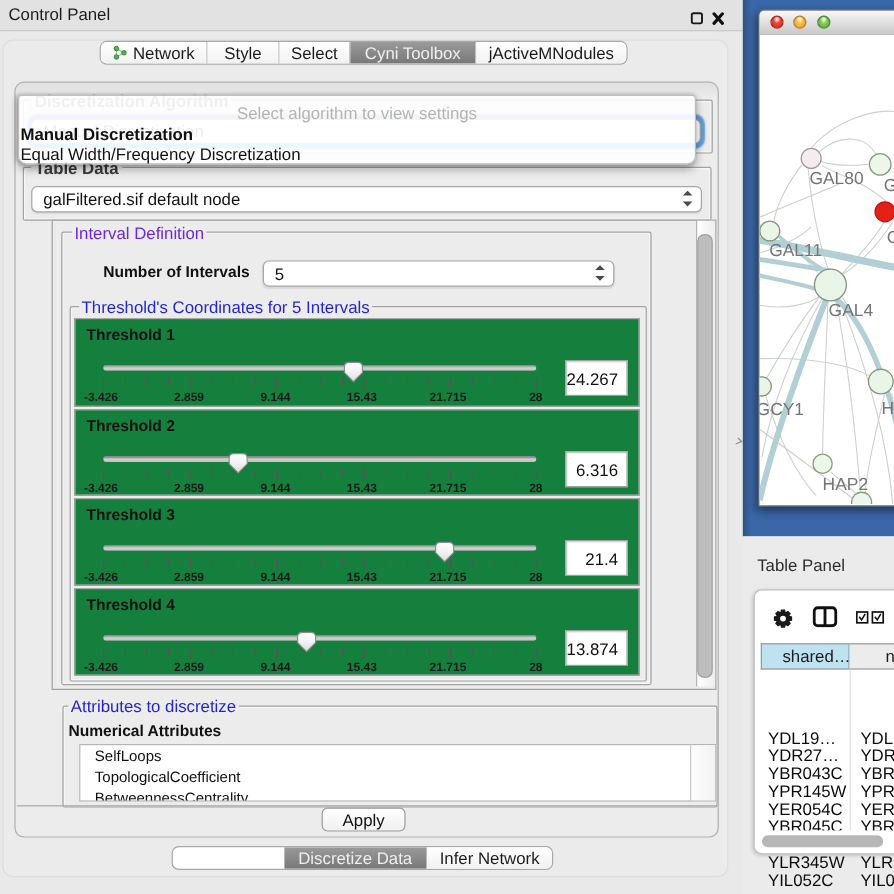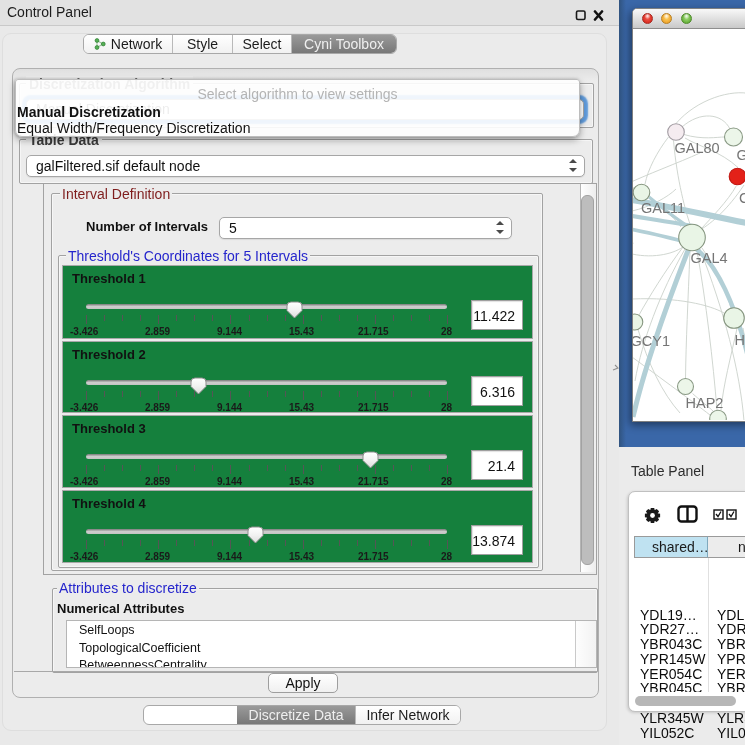--- a/index.html
+++ b/index.html
@@ -75,20 +75,21 @@
   <div class="s" style="width:88px;">
     <svg width="12" height="14" viewBox="0 0 12 14" style="margin-right:5px;">
       <path d="M3 3.5 L9 7 M3 10.5 L9 7 M3 3.5 L3 10.5" stroke="#9cc49c" stroke-width="1.1" fill="none"></path>
       <circle cx="3" cy="3.5" r="1.9" fill="#55b055" stroke="#2e7d32" stroke-width="0.7"></circle>
       <circle cx="3" cy="10.5" r="1.9" fill="#55b055" stroke="#2e7d32" stroke-width="0.7"></circle>
       <circle cx="9.3" cy="7" r="1.9" fill="#55b055" stroke="#2e7d32" stroke-width="0.7"></circle>
     </svg>Network</div>
   <div class="s" style="width:59px;">Style</div>
   <div class="s" style="width:58px;">Select</div>
   <div class="s sel" style="width:104px;">Cyni Toolbox</div>
+  <div class="s" style="width:125px;">jActiveMNodules</div>
 </div>
 
 <div class="abs grp" style="left:19px;top:83px;width:573px;height:43px;"></div>
 <div class="abs gtitle" style="left:26px;top:76px;font-weight:bold;color:#6a6a6a;background:#ececec;padding:0 3px;">Discretization Algorithm</div>
 <div class="abs combo" style="left:26px;top:99px;width:556px;height:19px;box-shadow:0 0 1.5px 3.5px rgba(70,140,215,0.85);">
   <div class="cv" style="top:1px;color:#444;">Manual Discretization</div>
 </div>
 
 <div class="abs" id="popup">
   <div style="position:absolute;left:0;right:0;top:6px;text-align:center;font-size:14px;color:#b4b4b4;">Select algorithm to view settings</div>
@@ -102,21 +103,21 @@
   <div class="cv" style="top:2px;">galFiltered.sif default node</div>
   <div class="updn" style="right:7px;top:3px;"></div>
 </div>
 
 <div class="abs" style="left:43px;top:183px;width:552px;height:390px;border:1px solid #a2a2a2;background:#ececec;">
   <div class="vsb" style="right:0;top:0;height:388px;"></div>
   <div class="vthumb" style="right:2px;top:11px;height:368px;"></div>
 </div>
 
 <div class="abs grp" style="left:51px;top:193px;width:490px;height:376px;"></div>
-<div class="abs gtitle" style="left:60px;top:186px;color:#7f1d1d;background:#ececec;padding:0 2px;">Interval Definition</div>
+<div class="abs gtitle" style="left:60px;top:186px;color:#6d28d9;background:#ececec;padding:0 2px;">Interval Definition</div>
 
 <div class="abs" style="left:86px;top:219px;font-size:13px;font-weight:bold;color:#111;">Number of Intervals</div>
 <div class="abs combo" style="left:219px;top:217px;width:291px;height:20px;">
   <div class="cv" style="top:2px;">5</div>
   <div class="updn" style="right:7px;top:3px;"></div>
 </div>
 
 <div class="abs grp" style="left:58px;top:255px;width:479px;height:311px;"></div>
 <div class="abs gtitle" style="left:66px;top:248px;color:#2525cc;background:#ececec;padding:0 2px;">Threshold's Coordinates for 5 Intervals</div>
 
@@ -154,21 +155,21 @@
 <svg class="abs" style="left:286px;top:301px;" width="17" height="18" viewBox="0 0 17 18">
  <defs>
       <linearGradient id="thg0" x1="0" y1="0" x2="0" y2="1">
  <stop offset="0" stop-color="#ffffff"></stop>
         <stop offset="0.5" stop-color="#f2f2f2"></stop>
         <stop offset="1" stop-color="#dcdcdc"></stop>
       </linearGradient>
     </defs>
  <path d="M1 5 Q1 1 5 1 L12 1 Q16 1 16 5 L16 9.5 L8.5 17 L1 9.5 Z" fill="url(#thg0)" stroke="#8d8d8d" stroke-width="1"></path>
   </svg>
-<div class="abs vbox" style="left:471px;top:300px;">11.422</div>
+<div class="abs vbox" style="left:471px;top:300px;">24.267</div>
 <div class="abs tblock" style="left:62px;top:341px;width:469px;height:70px;">
   <div class="tl">Threshold 2</div>
   </div>
 <div class="abs track" style="left:86px;top:380px;width:361px;"></div>
 <div class="tick" style="left:86.0px;top:391px;height:9px;"></div>
 <div class="tick" style="left:104.0px;top:391px;height:5.5px;"></div>
 <div class="tick" style="left:122.1px;top:391px;height:5.5px;"></div>
 <div class="tick" style="left:140.2px;top:391px;height:5.5px;"></div>
 <div class="tick" style="left:158.2px;top:391px;height:9px;"></div>
 <div class="tick" style="left:176.2px;top:391px;height:5.5px;"></div>

